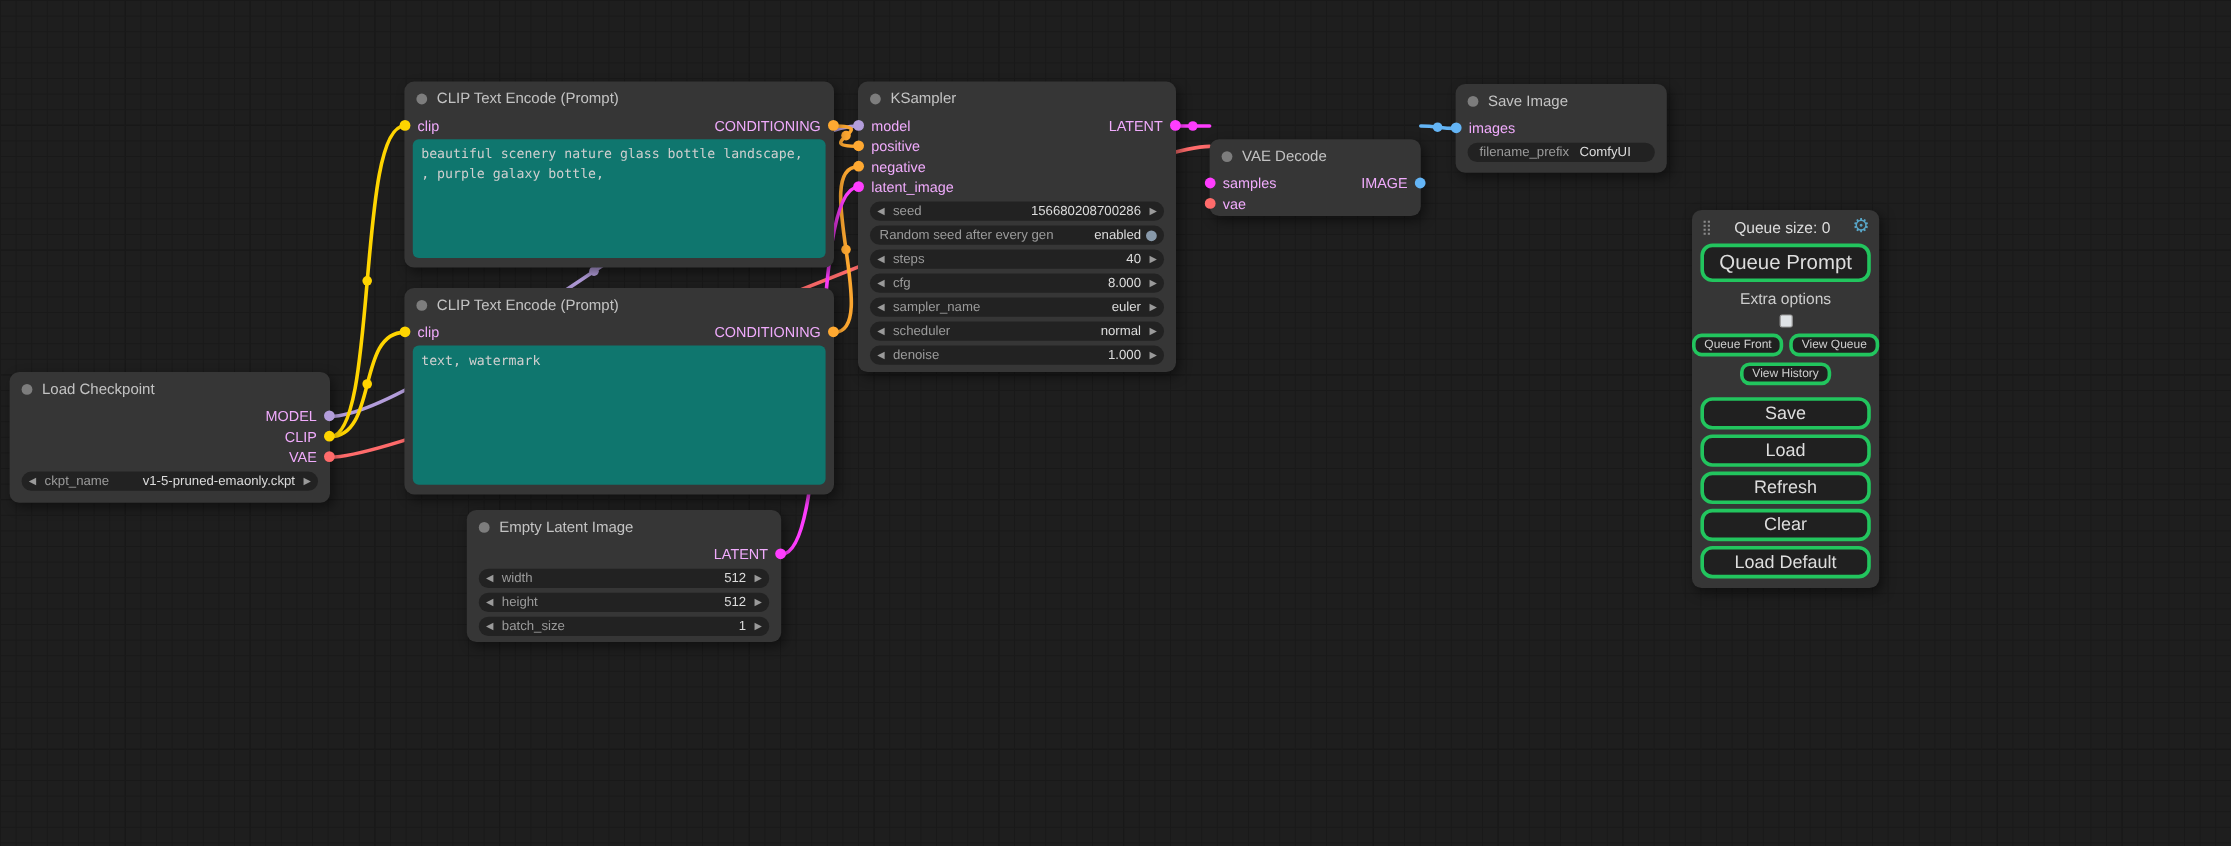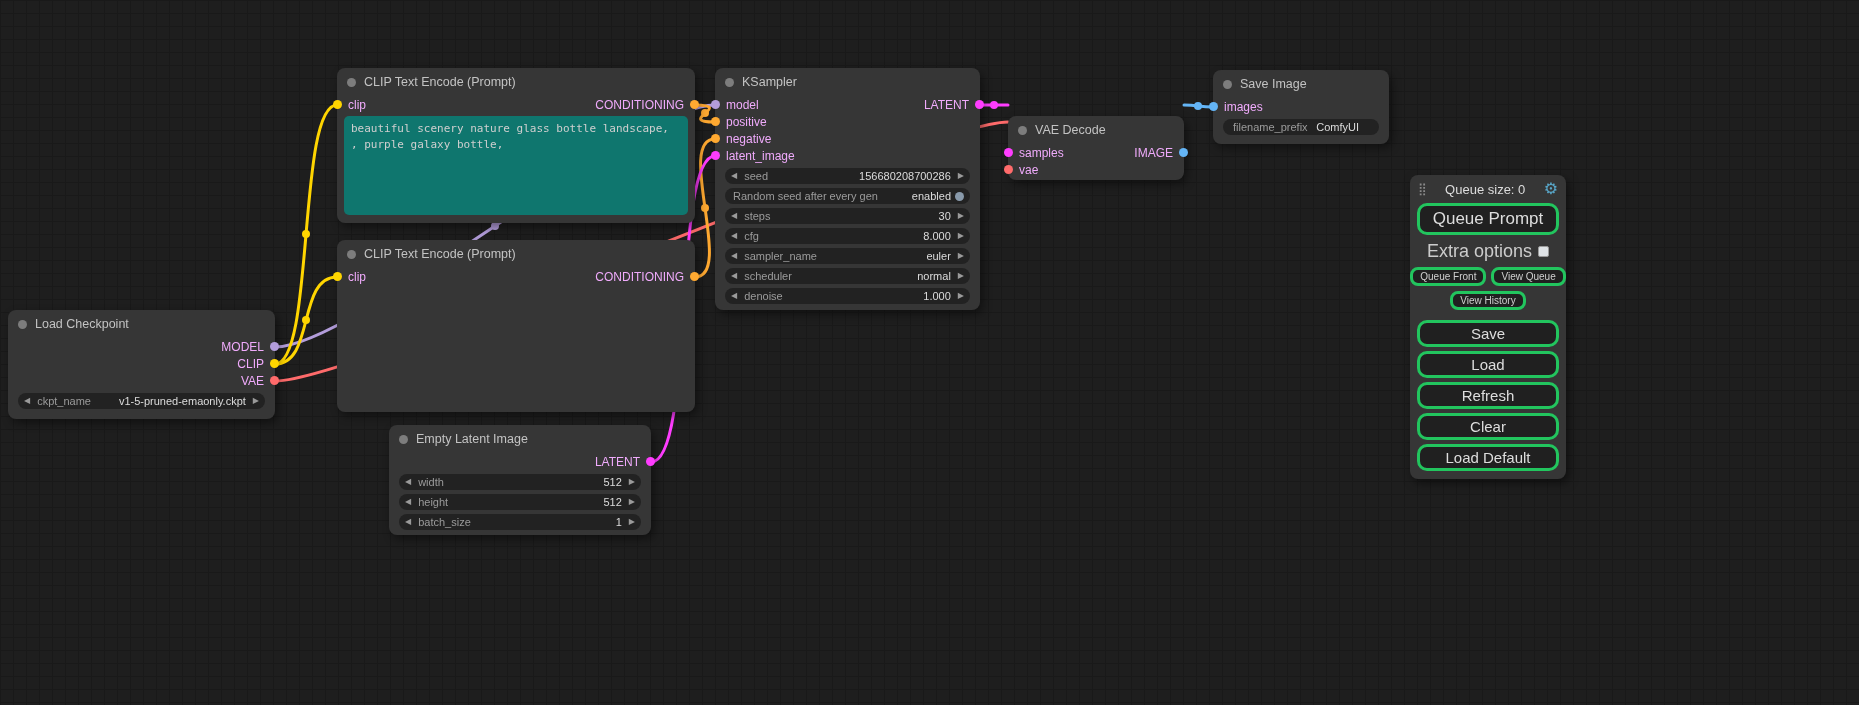--- a/index.html
+++ b/index.html
@@ -64,21 +64,21 @@
   .gear { color:#58a6c8; font-size:16px; line-height:1; cursor:pointer; }
 
   .menu-btn {
     display:block; width:calc(100% - 14px); margin:4px auto 0;
     background:#202020; border:3px solid #22c55e; border-radius:10px;
     color:#dddddd; font-size:15px; padding:2px 0; text-align:center;
     font-family:"Liberation Sans", sans-serif; cursor:pointer;
   }
   .menu-btn.big { font-size:17px; padding:3px 0; }
 
-  .extra-row { display:flex; align-items:center; justify-content:center; gap:6px; margin-top:6px; color:#cccccc; font-size:18px; }
+  .extra-row { display:flex; align-items:center; justify-content:center; gap:6px; margin-top:6px; color:#cccccc; font-size:13px;flex-direction:column; }
   .checkbox { width:11px; height:11px; background:#dfe3e6; border:1px solid #9a9a9a; border-radius:2px; }
 
   .small-row { display:flex; justify-content:center; gap:5px; margin-top:5px; }
   .menu-btn.small { display:inline-block; width:auto; margin:0; font-size:10px; padding:1px 7px; border-radius:8px; color:#cfcfcf; }
   .center-row { text-align:center; margin-top:4px; }
 </style>
 </head>
 <body>
 
 <div id="canvas">
@@ -156,20 +156,21 @@
     <div class="node-title">
       <span class="title-dot"></span>
       <span>CLIP Text Encode (Prompt)</span>
     </div>
     <div class="slot-row jb">
       <span>clip</span>
       <span>CONDITIONING</span>
       <span class="slot-dot in c-clip"></span>
       <span class="slot-dot out c-cond"></span>
     </div>
+    <div class="prompt-box">text, watermark</div>
   </div>
 
   <div class="node" style="left:389px;top:425px;width:262px;height:110px;">
     <div class="node-title">
       <span class="title-dot"></span>
       <span>Empty Latent Image</span>
     </div>
     <div class="slot-row jr">
       <span>LATENT</span>
       <span class="slot-dot out c-latent"></span>
@@ -224,21 +225,21 @@
       <span class="arr">▶</span>
     </div>
     <div class="widget">
       <span class="wl" style="margin-left:2px;">Random seed after every gen</span>
       <span class="wv" style="margin-right:4px;">enabled</span>
       <span class="toggle-dot c-toggle"></span>
     </div>
     <div class="widget">
       <span class="arr">◀</span>
       <span class="wl">steps</span>
-      <span class="wv">30</span>
+      <span class="wv">40</span>
       <span class="arr">▶</span>
     </div>
     <div class="widget">
       <span class="arr">◀</span>
       <span class="wl">cfg</span>
       <span class="wv">8.000</span>
       <span class="arr">▶</span>
     </div>
     <div class="widget">
       <span class="arr">◀</span>

